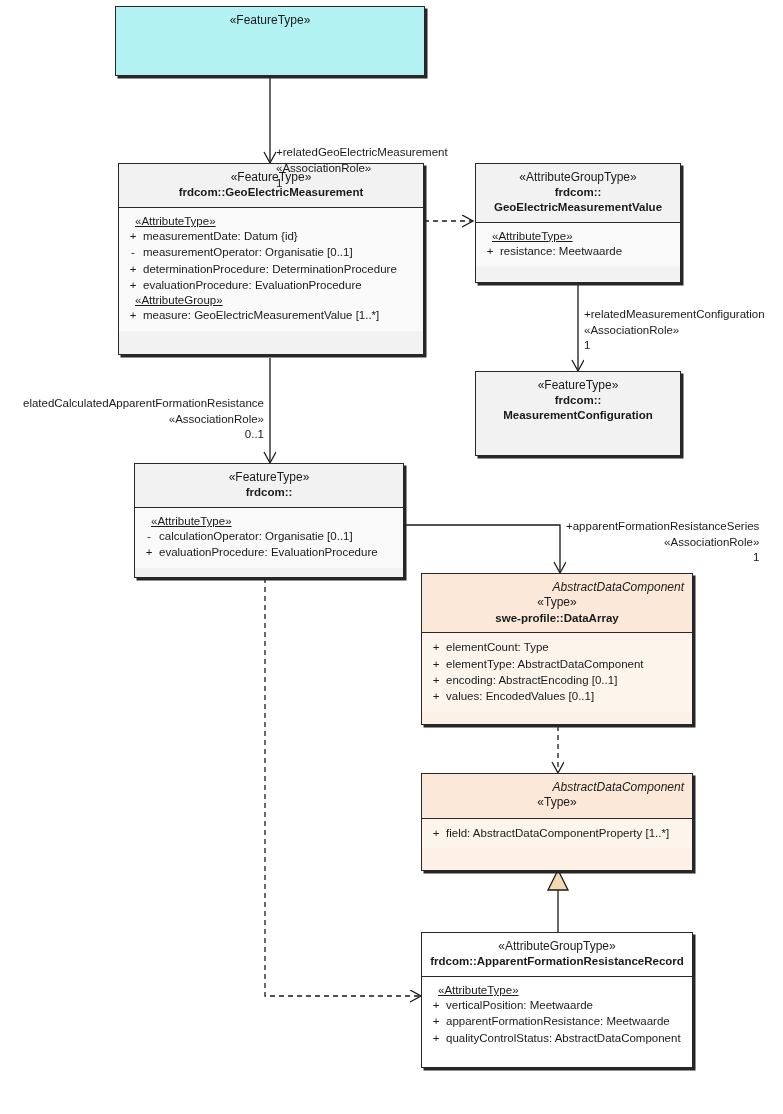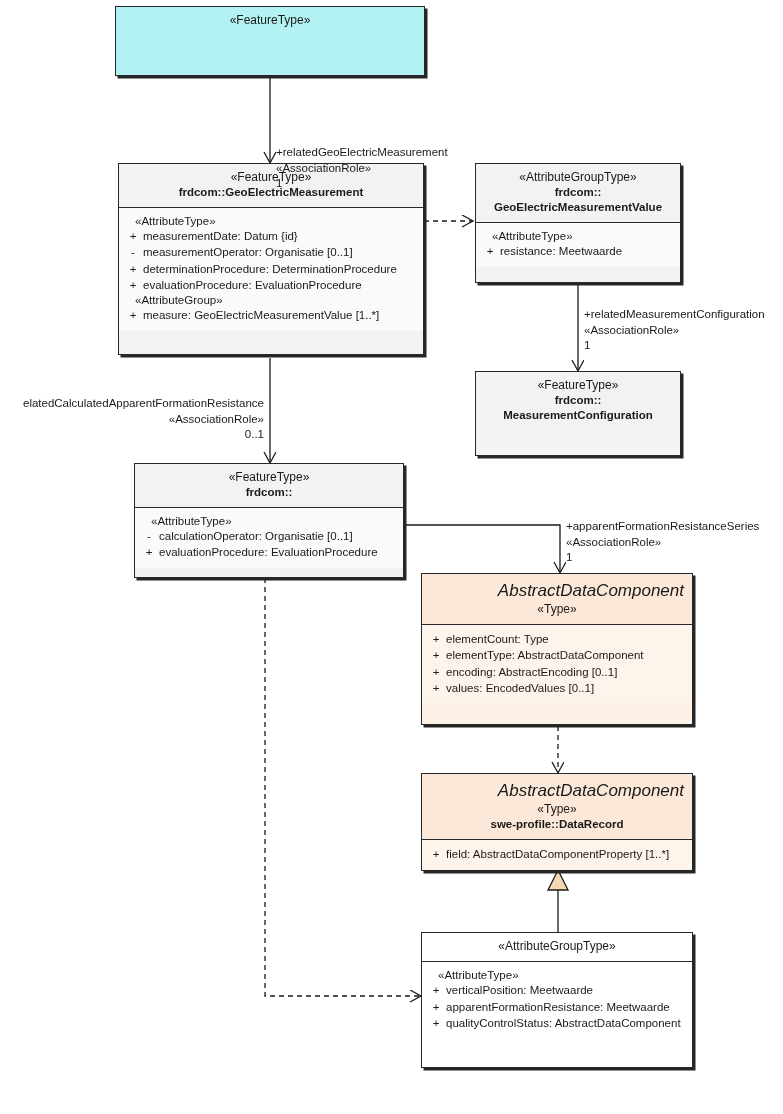--- a/index.html
+++ b/index.html
@@ -54,41 +54,42 @@
     color: #1a1a1a;
     display: block;
   }
   .uml-head .cname {
     font-size: 11.5px;
     font-weight: bold;
     color: #1a1a1a;
     display: block;
   }
   .uml-head .basetype {
-    font-size: 17px;
+    font-size: 12px;
     font-style: italic;
     text-align: right;
     display: block;
     padding-right: 2px;
     color: #1a1a1a;
   }
   .uml-sep {
     border-top: 1.4px solid #26282b;
   }
   .uml-body {
     padding: 6px 4px 7px 4px;
     background: #ffffff;
   }
   .uml-class.grey .uml-body  { background: #fafafa; }
   .uml-class.peach .uml-body { background: #fdf4ec; }
 
   .attr-group-label {
     font-size: 11.5px;
     padding: 1px 0 1px 12px;
     white-space: nowrap;
+    text-decoration: underline;
   }
   .attr-row {
     font-size: 11.5px;
     white-space: nowrap;
     line-height: 1.42;
     display: flex;
     align-items: baseline;
   }
   .attr-vis {
     display: inline-block;
@@ -251,30 +252,31 @@
         <span class="attr-vis">-</span>
         <span class="attr-text">calculationOperator: Organisatie [0..1]</span>
       </div>
       <div class="attr-row">
         <span class="attr-vis">+</span>
         <span class="attr-text">evaluationProcedure: EvaluationProcedure</span>
       </div>
     </div>
   </div>
 
-  <div class="edge-label" style="left:566px; top:519px;">
+  <div class="edge-label" style="left:566px; top:519px;text-align:right;">
     <span>+apparentFormationResistanceSeries</span><br>
     <span>«AssociationRole»</span>
     <span class="mult">1</span>
   </div>
 
   <div class="uml-class peach" style="left:421px; top:573px; width:272px; height:152px;">
     <div class="uml-head">
       <span class="basetype">AbstractDataComponent</span>
       <span class="stereo">«Type»</span>
+      <span class="cname">swe-profile::DataArray</span>
     </div>
     <div class="uml-sep"></div>
     <div class="uml-body">
       <div class="attr-row">
         <span class="attr-vis">+</span>
         <span class="attr-text">elementCount: Type</span>
       </div>
       <div class="attr-row">
         <span class="attr-vis">+</span>
         <span class="attr-text">elementType: AbstractDataComponent</span>
@@ -287,34 +289,34 @@
         <span class="attr-vis">+</span>
         <span class="attr-text">values: EncodedValues [0..1]</span>
       </div>
     </div>
   </div>
 
   <div class="uml-class peach" style="left:421px; top:773px; width:272px; height:98px;">
     <div class="uml-head">
       <span class="basetype">AbstractDataComponent</span>
       <span class="stereo">«Type»</span>
-      <span class="cname">swe-profile::DataRecord</span>
     </div>
     <div class="uml-sep"></div>
     <div class="uml-body">
       <div class="attr-row">
         <span class="attr-vis">+</span>
         <span class="attr-text">field: AbstractDataComponentProperty [1..*]</span>
       </div>
     </div>
   </div>
 
   <div class="uml-class" style="left:421px; top:932px; width:272px; height:136px;">
     <div class="uml-head">
       <span class="stereo">«AttributeGroupType»</span>
+      <span class="cname">frdcom::ApparentFormationResistanceRecord</span>
     </div>
     <div class="uml-sep"></div>
     <div class="uml-body">
       <div class="attr-group-label">«AttributeType»</div>
       <div class="attr-row">
         <span class="attr-vis">+</span>
         <span class="attr-text">verticalPosition: Meetwaarde</span>
       </div>
       <div class="attr-row">
         <span class="attr-vis">+</span>

